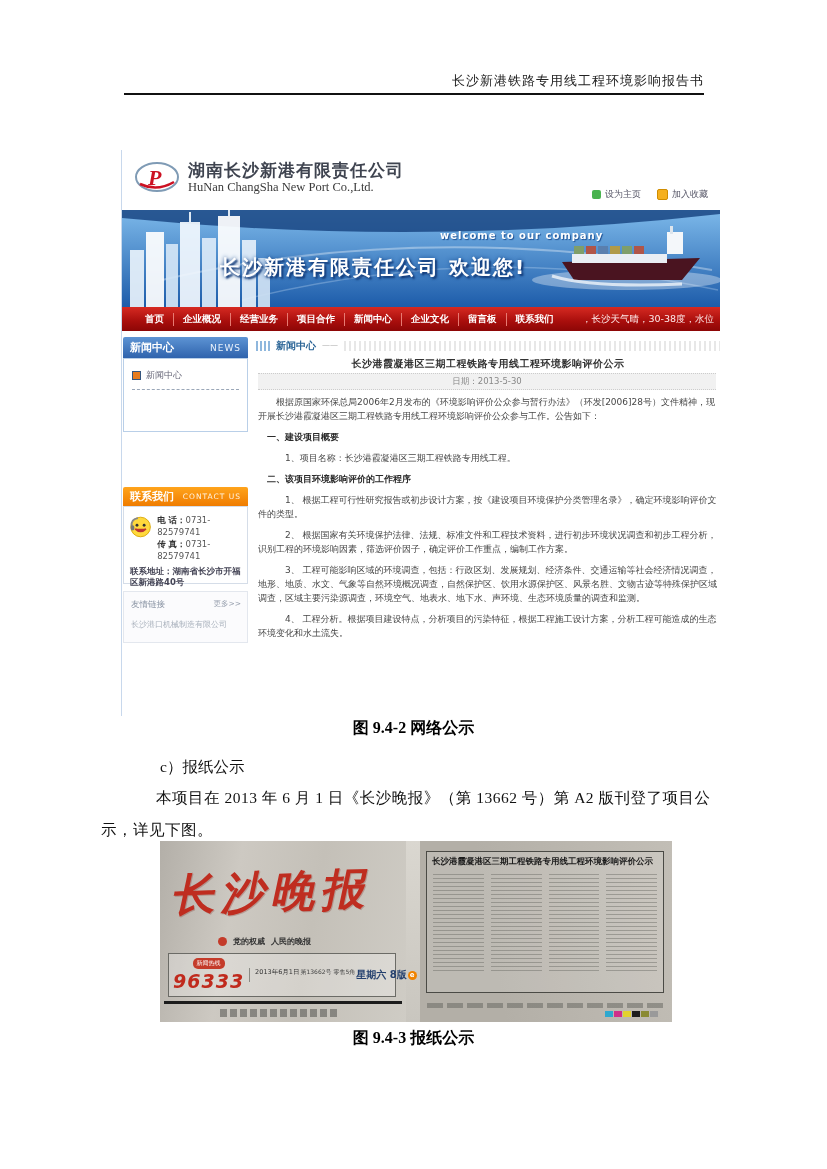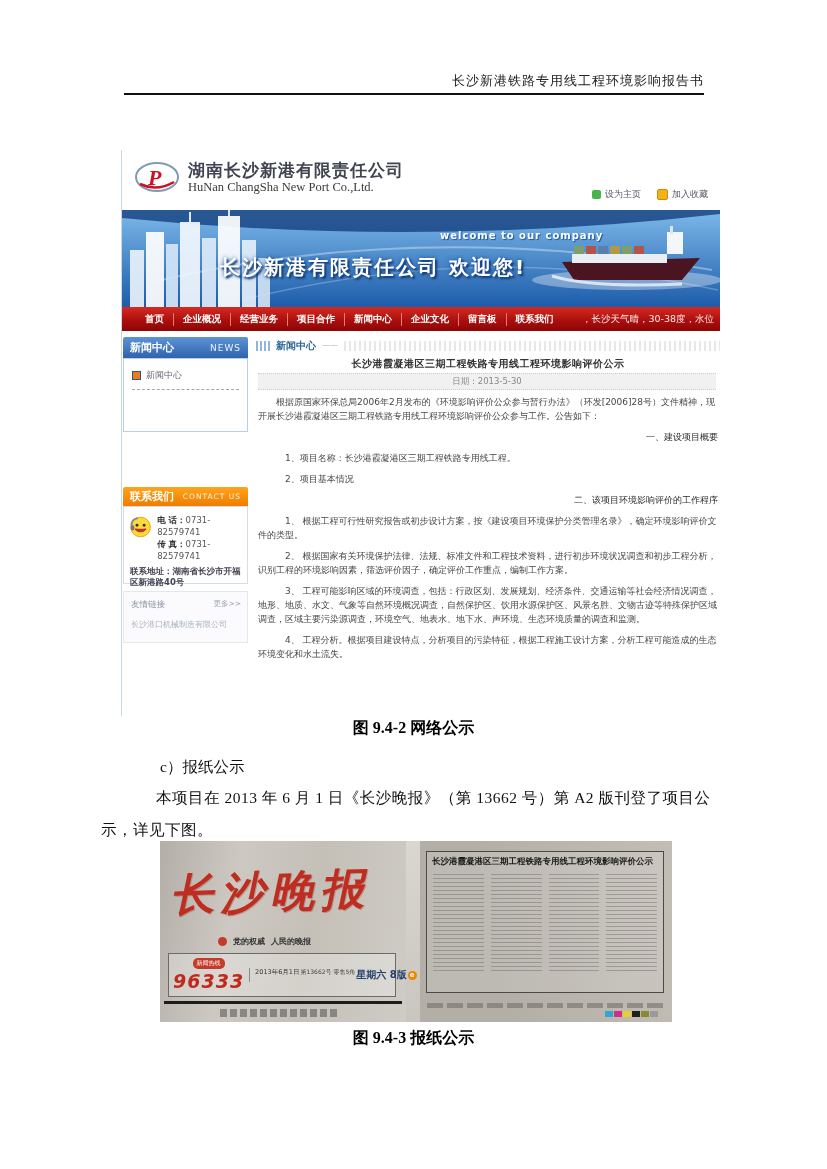--- a/index.html
+++ b/index.html
@@ -84,21 +84,21 @@
   .crumb-stripes{flex:1;height:10px;background:repeating-linear-gradient(90deg,#e7e7e7 0 2px,transparent 2px 5px);}
   .art-title{position:absolute;top:26px;left:0;width:464px;text-align:center;font-size:10px;
              font-weight:bold;color:#333;letter-spacing:.5px;}
   .date-bar{position:absolute;top:42px;left:2px;width:458px;height:15px;background:#f1f1f1;
             border-top:1px dotted #ccc;border-bottom:1px dotted #ccc;text-align:center;
             font-size:8.5px;color:#888;line-height:15px;}
   .art-body{position:absolute;top:64px;left:2px;width:460px;height:321px;overflow:hidden;
             font-size:9px;color:#474747;line-height:14px;}
   .art-p{margin:0 0 7px 0;}
   .art-p.p{text-indent:2em;}
-  .art-p.h{font-weight:normal;color:#2b2b2b;text-indent:1em;text-align:right;}
+  .art-p.h{font-weight:bold;color:#2b2b2b;text-indent:1em;}
   .art-p.sub{text-indent:3em;}
 
   
   .photo{position:absolute;top:841px;left:160px;width:512px;height:181px;background:#d6d2cb;
          display:flex;box-shadow:inset 10px 0 12px -7px rgba(40,40,40,.55),inset 0 -4px 8px -4px rgba(60,60,60,.4);
          font-family:"DejaVu Sans","Liberation Sans",sans-serif;overflow:hidden;}
   .np-left{position:relative;width:246px;height:181px;background:linear-gradient(100deg,#b3afa8,#cdc9c2 30%,#c4c0b8 60%,#cfccc5);}
   .np-gap{width:14px;height:181px;background:linear-gradient(#dad7d0,#c9c6bf);}
   .np-right{position:relative;width:252px;height:181px;background:linear-gradient(260deg,#c2beb6,#b3afa7 70%);}
   .np-title{position:absolute;top:22px;left:10px;font-family:"DejaVu Serif",serif;font-style:italic;
@@ -280,21 +280,20 @@
           <span class="crumb-dash">——</span>
           <span class="crumb-stripes"></span>
         </div>
         <div class="art-title">长沙港霞凝港区三期工程铁路专用线工程环境影响评价公示</div>
         <div class="date-bar">日期：2013-5-30</div>
         <div class="art-body">
 
         <p class="art-p p">根据原国家环保总局2006年2月发布的《环境影响评价公众参与暂行办法》（环发[2006]28号）文件精神，现开展长沙港霞凝港区三期工程铁路专用线工程环境影响评价公众参与工作。公告如下：</p>
             <p class="art-p h">一、建设项目概要</p>
             <p class="art-p sub">1、项目名称：长沙港霞凝港区三期工程铁路专用线工程。</p>
-            <p class="art-p sub">2、项目基本情况</p>
             <p class="art-p h">二、该项目环境影响评价的工作程序</p>
             <p class="art-p sub">1、 根据工程可行性研究报告或初步设计方案，按《建设项目环境保护分类管理名录》，确定环境影响评价文件的类型。</p>
             <p class="art-p sub">2、 根据国家有关环境保护法律、法规、标准文件和工程技术资料，进行初步环境状况调查和初步工程分析，识别工程的环境影响因素，筛选评价因子，确定评价工作重点，编制工作方案。</p>
             <p class="art-p sub">3、 工程可能影响区域的环境调查，包括：行政区划、发展规划、经济条件、交通运输等社会经济情况调查，地形、地质、水文、气象等自然环境概况调查，自然保护区、饮用水源保护区、风景名胜、文物古迹等特殊保护区域调查，区域主要污染源调查，环境空气、地表水、地下水、声环境、生态环境质量的调查和监测。</p>
             <p class="art-p sub">4、 工程分析。根据项目建设特点，分析项目的污染特征，根据工程施工设计方案，分析工程可能造成的生态环境变化和水土流失。</p>
           </div>
       </div>
     </div>
   </div>
 

